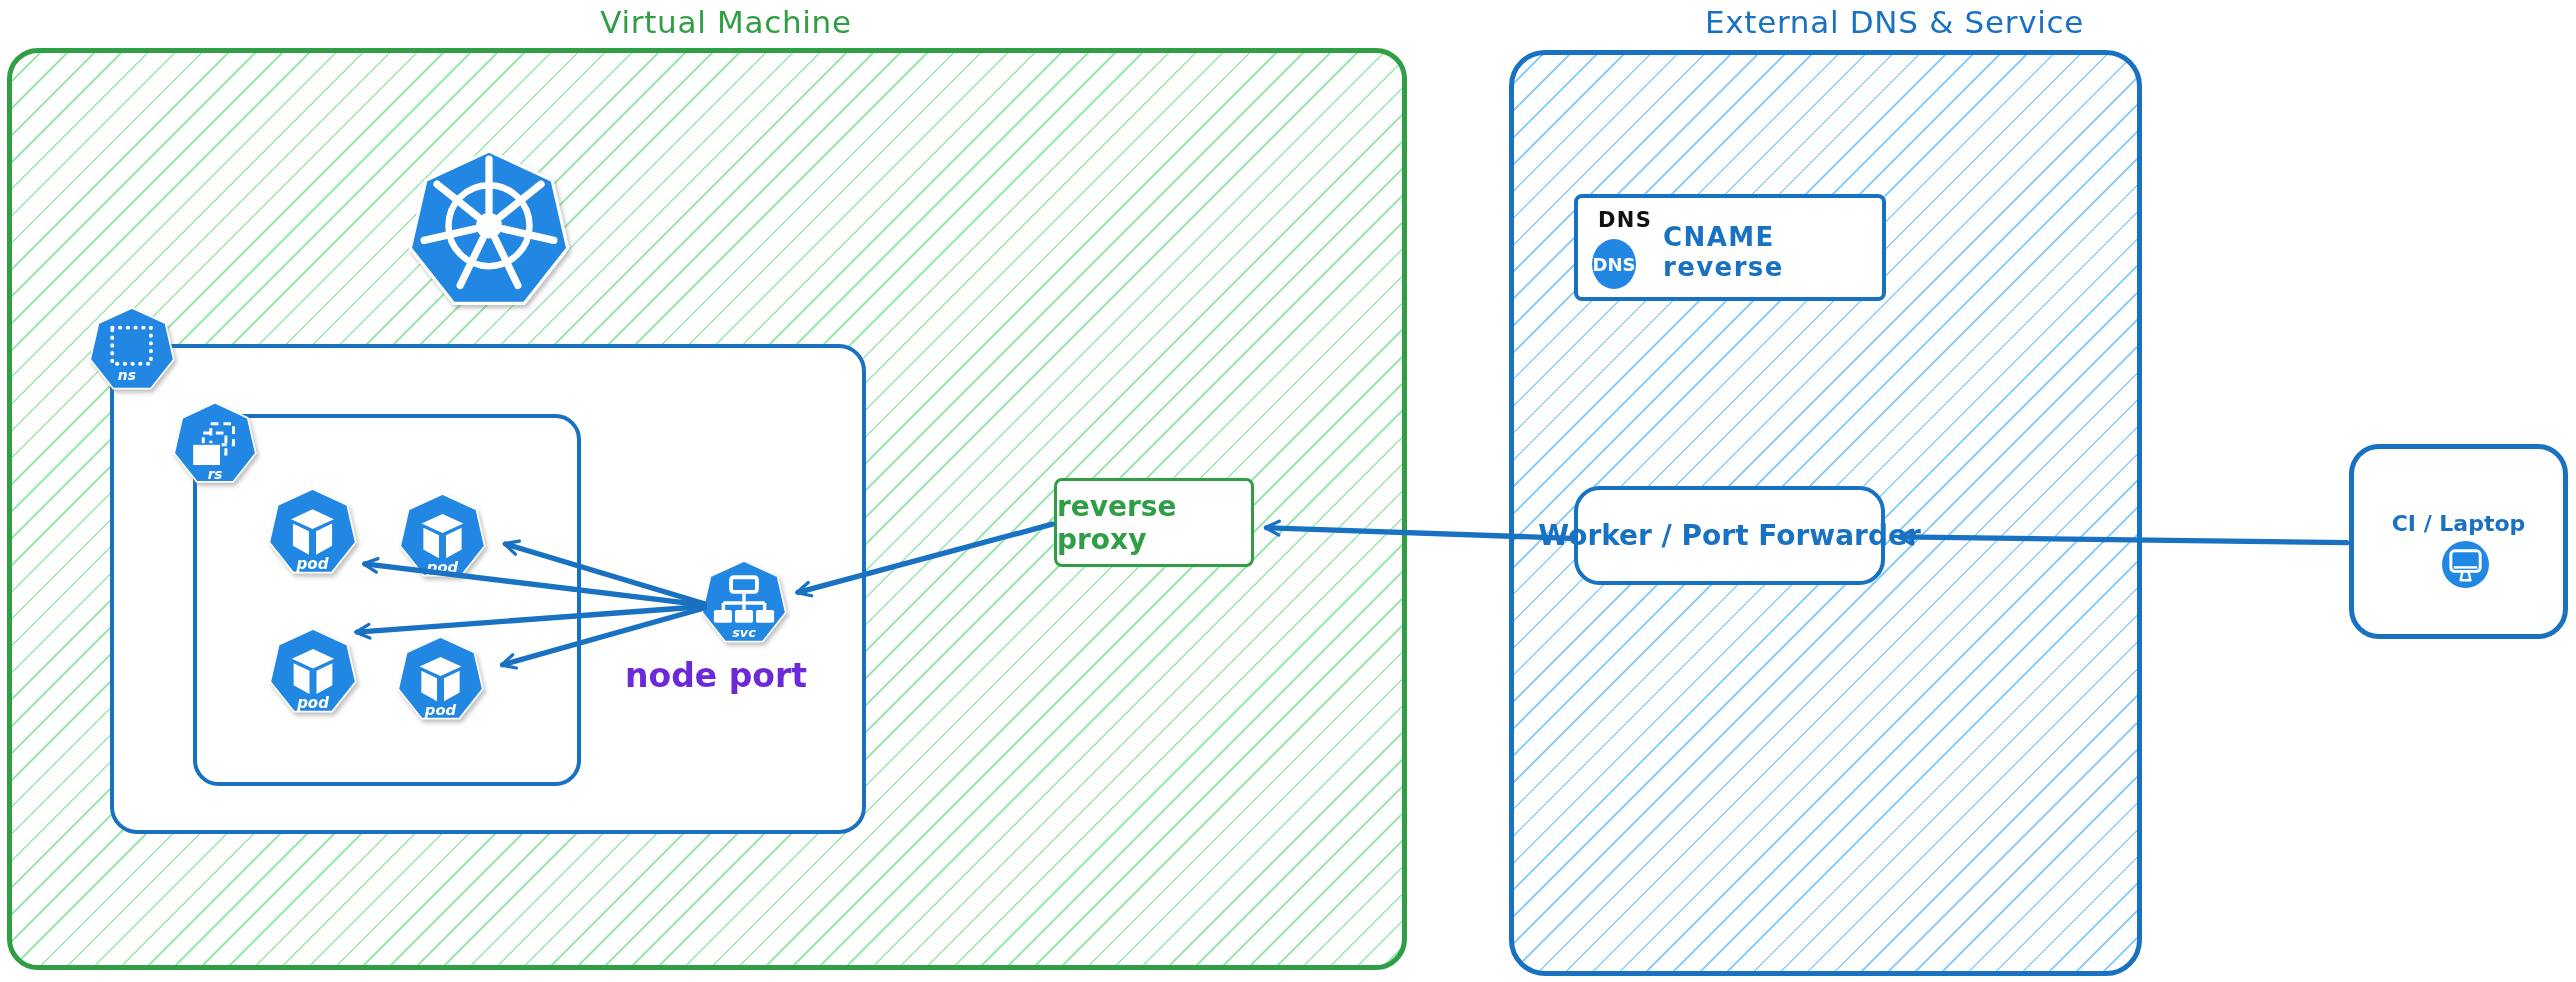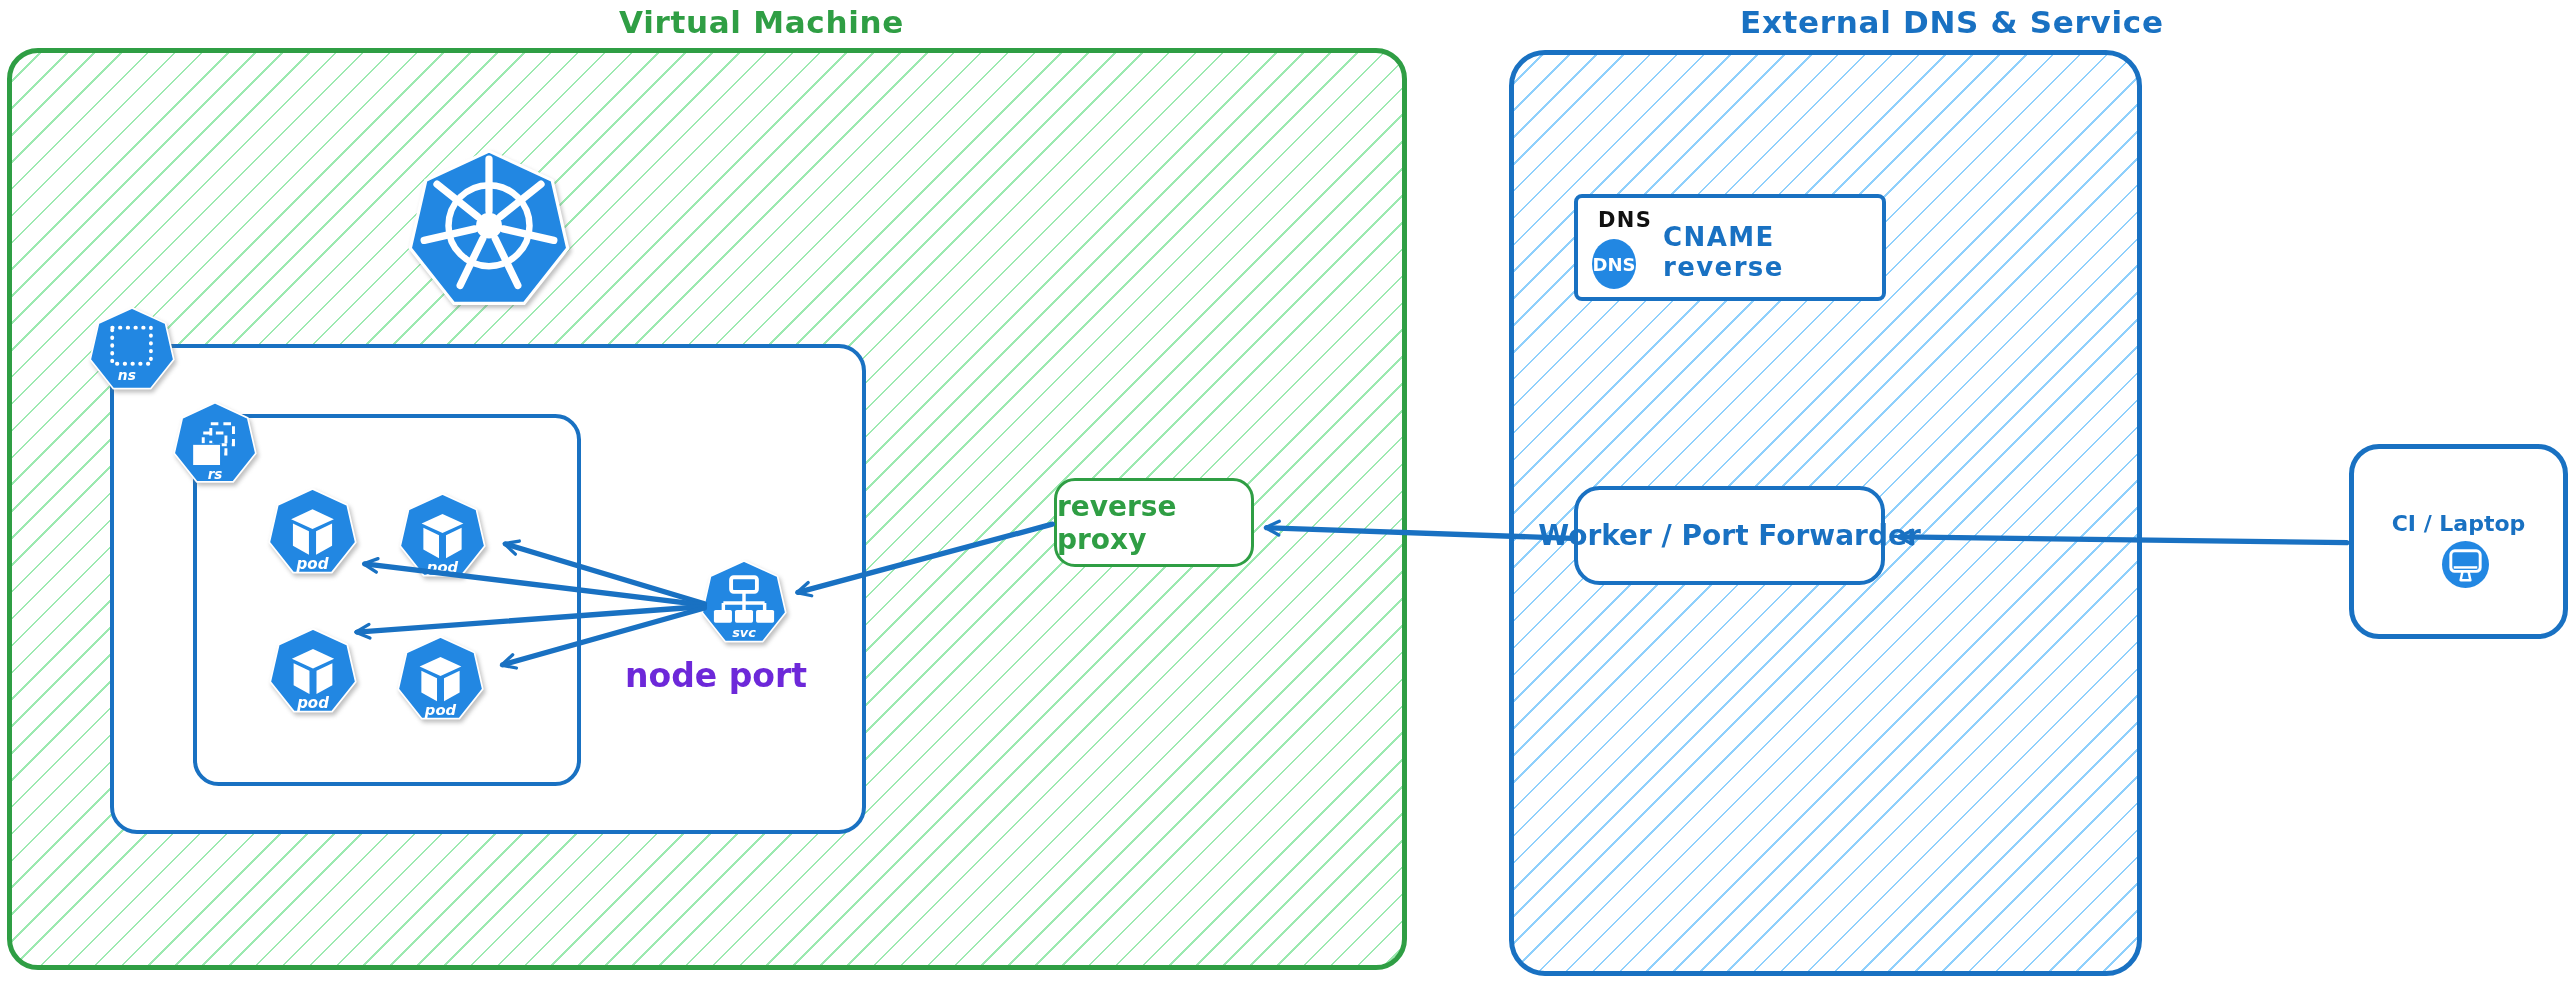--- a/index.html
+++ b/index.html
@@ -6,32 +6,32 @@
             font-family:"DejaVu Sans",sans-serif;}
   .canvas{position:relative;width:2576px;height:983px;background:#ffffff;}
   .abs{position:absolute;box-sizing:border-box;}
 
   
   .vm-box{left:7px;top:48px;width:1400px;height:922px;border:5px solid #2f9e44;border-radius:31px;
           background:repeating-linear-gradient(135deg,#9ce9b0 0px,#9ce9b0 1.8px,transparent 1.8px,transparent 19px);}
   .ext-box{left:1509px;top:50px;width:633px;height:926px;border:5.7px solid #1971c2;border-radius:36px;
           background:repeating-linear-gradient(135deg,#8fd0fc 0px,#8fd0fc 1.8px,transparent 1.8px,transparent 19px);}
 
-  .group-title{top:4.3px;height:40px;text-align:center;font-size:31px;font-weight:bold;letter-spacing:0.7px;white-space:nowrap;margin-left:35px;}
+  .group-title{top:4.3px;height:40px;text-align:center;font-size:31px;font-weight:normal;letter-spacing:0.7px;white-space:nowrap;}
   .vm-title{left:584px;width:284px;color:#2f9e44;}
   .ext-title{left:1705px;width:284px;color:#1971c2;}
 
   
   .white-box{background:#ffffff;border:4.3px solid #1971c2;}
   .ns-box{left:110px;top:344px;width:756px;height:490px;border-radius:27px;}
   .rs-box{left:193px;top:414px;width:388px;height:372px;border-radius:25.6px;}
 
   
   .card{background:#ffffff;display:flex;align-items:center;justify-content:center;}
-  .rp-box{left:1054px;top:478px;width:200px;height:89px;border:3.6px solid #2f9e44;border-radius:21px;
+  .rp-box{left:1054px;top:478px;width:200px;height:89px;border:3.6px solid #2f9e44;border-radius:8px;
           color:#2f9e44;font-size:28px;font-weight:bold;}
   .dns-card{left:1574px;top:194px;width:312px;height:107px;border:4.3px solid #1971c2;border-radius:8px;}
   .dns-heading{left:20px;top:10px;color:#111111;font-size:21px;font-weight:bold;letter-spacing:1.4px;}
   .dns-circle{left:14px;top:41px;width:44px;height:50px;border-radius:50%;background:#2287e2;
               display:flex;align-items:center;justify-content:center;color:#ffffff;font-size:18px;font-weight:bold;}
   .cname-text{left:85px;top:0;width:213px;height:107px;display:flex;align-items:center;justify-content:center;
               color:#1971c2;font-size:26px;font-weight:bold;letter-spacing:1.4px;}
   .worker-card{left:1574px;top:486px;width:311px;height:99px;border:4.3px solid #1971c2;border-radius:25.6px;
                color:#1971c2;font-size:28px;font-weight:bold;white-space:nowrap;}
   .ci-card{left:2349px;top:444px;width:219px;height:195px;border:5px solid #1971c2;border-radius:30px;background:#ffffff;}

